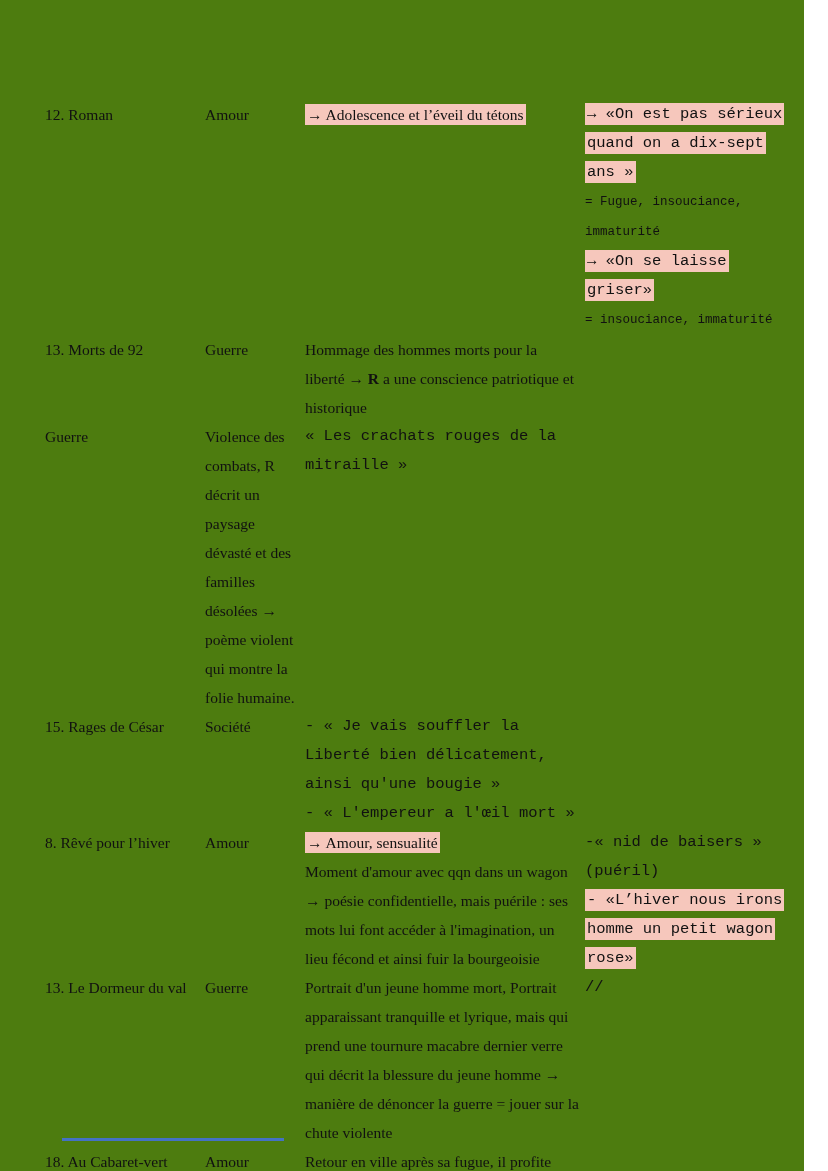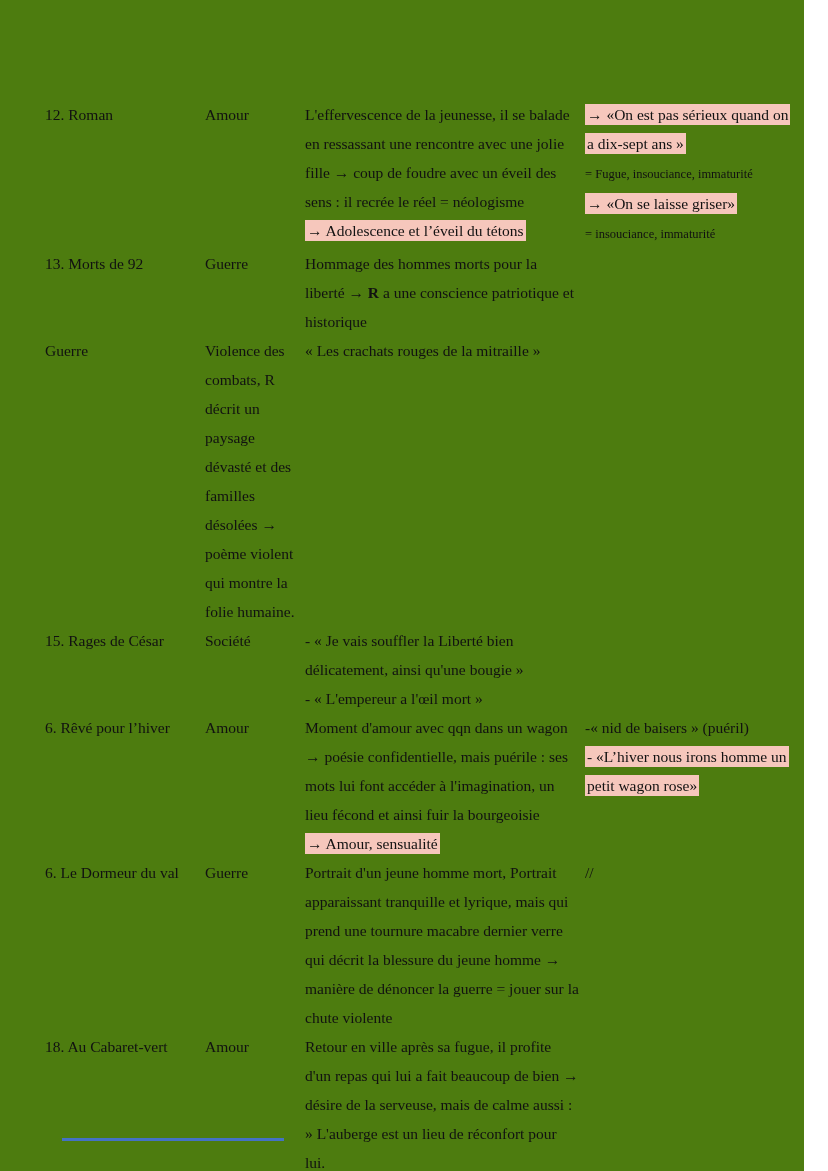--- a/index.html
+++ b/index.html
@@ -28,21 +28,21 @@
     top: 100px;
     left: 45px;
     width: 745px;
   }
   .row {
     display: grid;
     grid-template-columns: 160px 100px 280px 1fr;
     align-items: start;
   }
   .cell { padding-right: 6px; }
-  .cell.quotes { padding-right: 0; }
+  .cell.quotes { padding-right: 0; font-family: Liberation Mono, monospace; }
   .para { margin: 0; }
   .b { font-weight: bold; }
   .hl {
     background: var(--hl);
     padding: 2px 2px;
     box-decoration-break: clone;
     -webkit-box-decoration-break: clone;
   }
   .sm { font-size: 12.5px; }
   .bottom-line {
@@ -56,21 +56,20 @@
 </style>
 </head>
 <body>
 
 <div class="page">
   <div class="table">
       <div class="row">
         <div class="cell title">12. Roman</div>
         <div class="cell theme">Amour</div>
         <div class="cell desc">
-          <div class="para"><span>L'effervescence de la jeunesse, il se balade en ressassant une rencontre avec une jolie fille → coup de foudre avec un éveil des sens : il recrée le réel = néologisme</span></div>
           <div class="para"><span class="hl">→ Adolescence et l’éveil du tétons</span></div>
         </div>
         <div class="cell quotes">
           <div class="para"><span class="hl">→ «On est pas sérieux quand on a dix-sept ans »</span></div>
           <div class="para"><span class="sm">= Fugue, insouciance, immaturité</span></div>
           <div class="para"><span class="hl">→ «On se laisse griser»</span></div>
           <div class="para"><span class="sm">= insouciance, immaturité</span></div>
         </div>
       </div>
       <div class="row">
@@ -92,33 +91,33 @@
       </div>
       <div class="row">
         <div class="cell title">15. Rages de César</div>
         <div class="cell theme">Société</div>
         <div class="cell quotes">
           <div class="para"><span>- « Je vais souffler la Liberté bien délicatement, ainsi qu'une bougie »</span></div>
           <div class="para"><span>- « L'empereur a l'œil mort »</span></div>
         </div>
       </div>
       <div class="row">
-        <div class="cell title">6. Rêvé pour l’hiver</div>
+        <div class="cell title">8. Rêvé pour l’hiver</div>
         <div class="cell theme">Amour</div>
         <div class="cell desc">
+          <div class="para"><span class="hl">→ Amour, sensualité</span></div>
           <div class="para"><span> Moment d'amour avec qqn dans un wagon →  poésie confidentielle, mais puérile : ses mots lui font accéder à l'imagination, un lieu fécond et ainsi fuir la bourgeoisie</span></div>
-          <div class="para"><span class="hl">→ Amour, sensualité</span></div>
         </div>
         <div class="cell quotes">
           <div class="para"><span>-« nid de baisers » (puéril)</span></div>
           <div class="para"><span class="hl">- «L’hiver nous irons homme un petit wagon rose»</span></div>
         </div>
       </div>
       <div class="row">
-        <div class="cell title">6. Le Dormeur du val</div>
+        <div class="cell title">13. Le Dormeur du val</div>
         <div class="cell theme">Guerre</div>
         <div class="cell desc">
           <div class="para"><span>Portrait d'un jeune homme mort, Portrait apparaissant tranquille et lyrique, mais qui prend une tournure macabre dernier verre qui décrit la blessure du jeune homme → manière de dénoncer la guerre = jouer sur la chute violente</span></div>
         </div>
         <div class="cell quotes">
           <div class="para"><span>//</span></div>
         </div>
       </div>
       <div class="row">
         <div class="cell title">18. Au Cabaret-vert</div>

